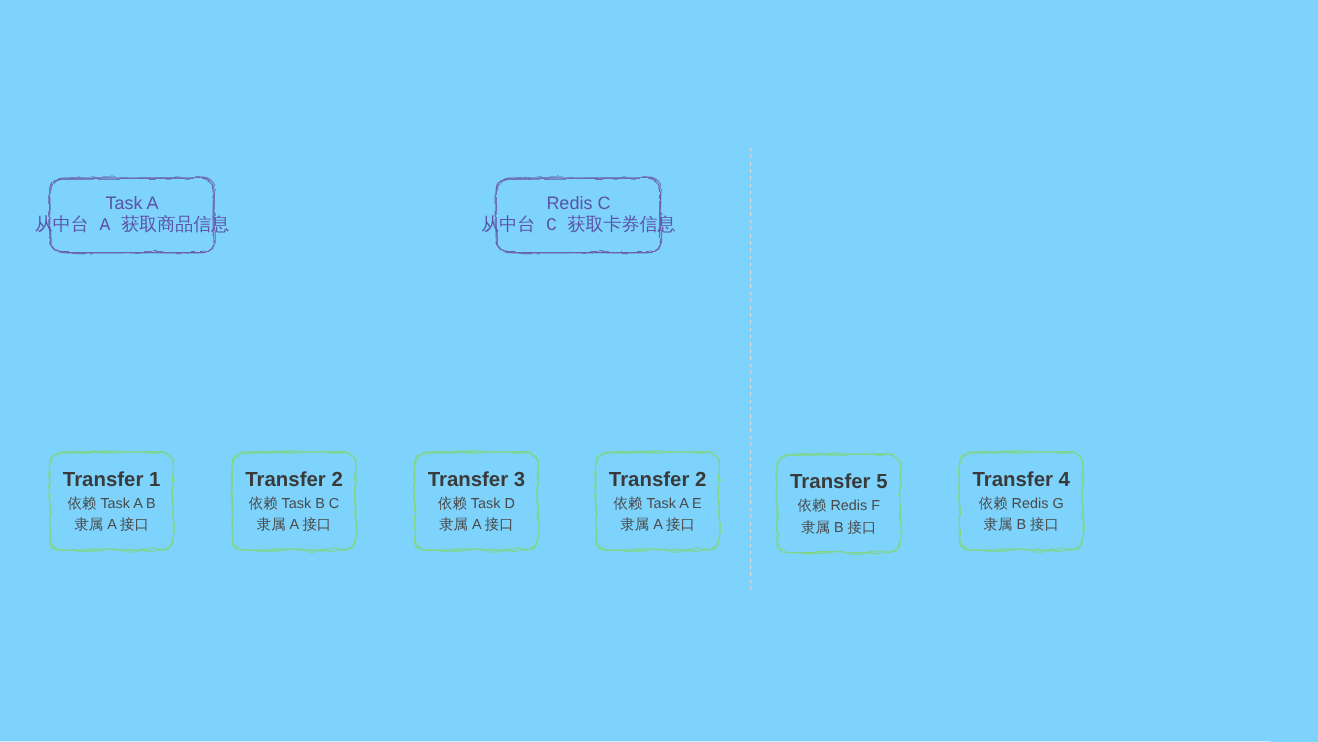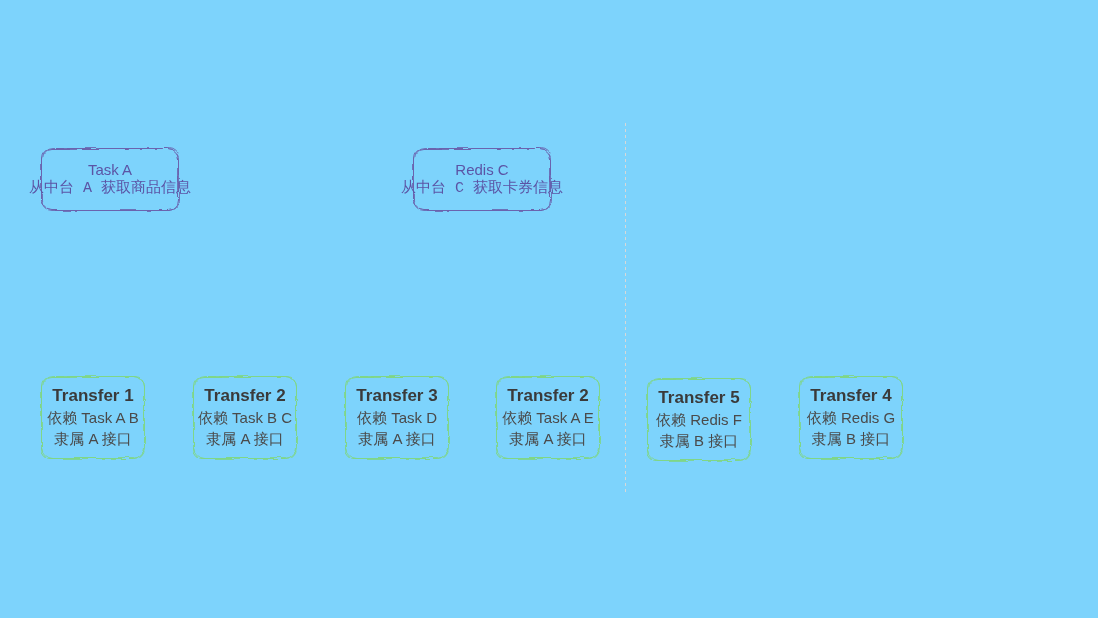--- a/index.html
+++ b/index.html
@@ -52,21 +52,21 @@
     font-family: Liberation Mono, monospace;
   }
   .transfer { --stroke: #7fd687; }
   .transfer .title {
     font-size: 17px;
     font-weight: 700;
     color: #3a3a3a;
     line-height: 1.15;
   }
   .transfer .line {
-    font-size: 15px;
+    font-size: 12px;
     color: #4a4a4a;
     line-height: 1.25;
   }
   .divider {
     position: absolute;
     left: 625px;
     top: 123px;
     width: 1px;
     height: 369px;
     background: repeating-linear-gradient(

